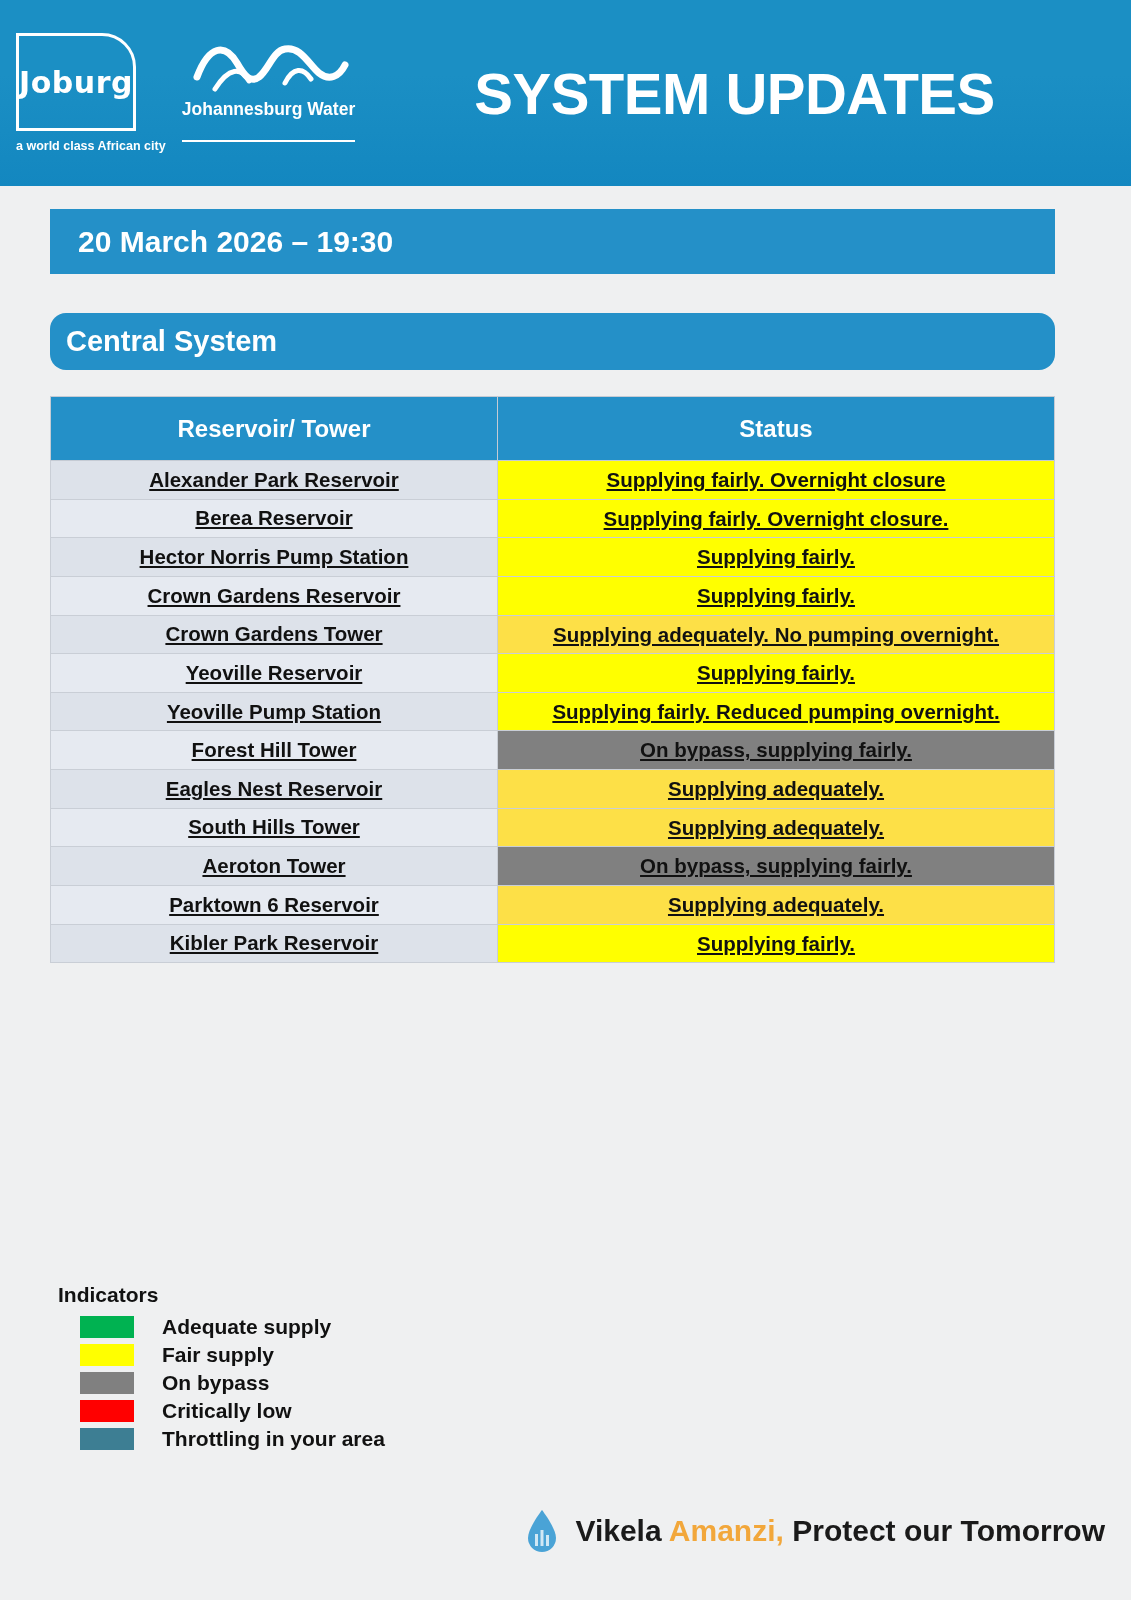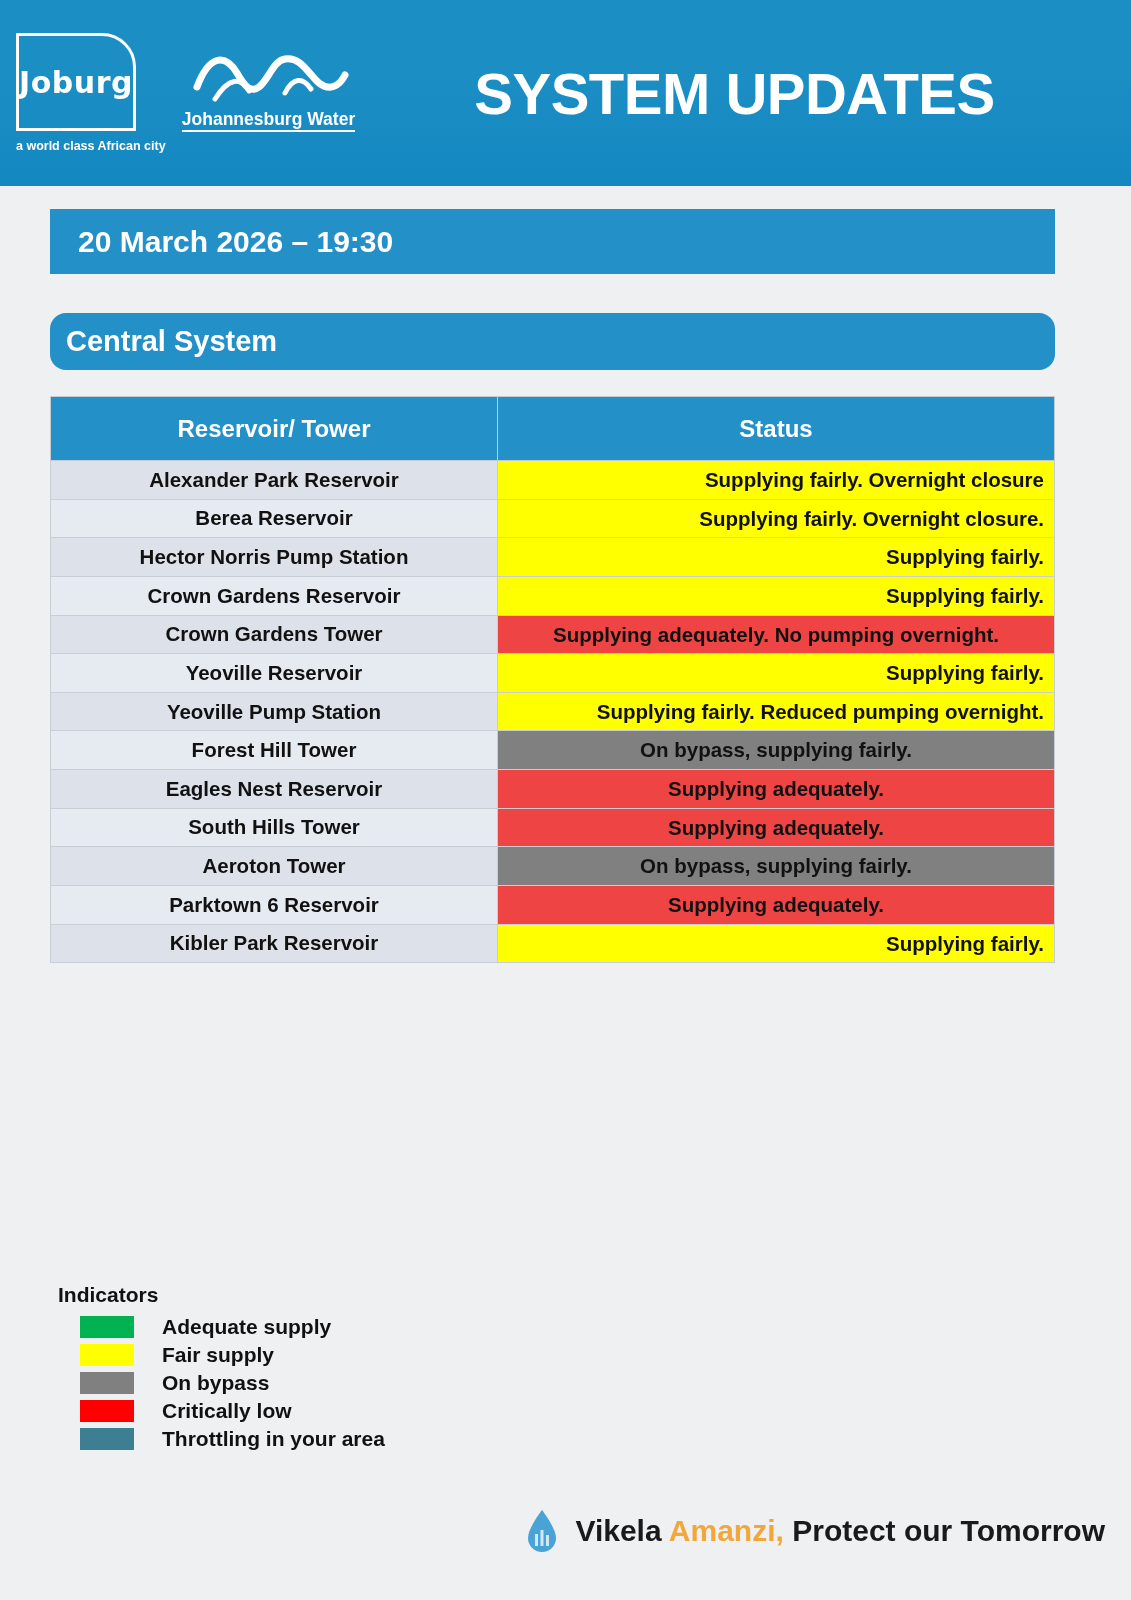--- a/index.html
+++ b/index.html
@@ -54,21 +54,21 @@
     display: flex;
     flex-direction: column;
     align-items: center;
   }
   .jw-wave { width: 160px; height: 62px; }
   .jw-name {
     color: #ffffff;
     font-size: 17.5px;
     font-weight: bold;
     border-bottom: 2px solid #ffffff;
-    padding-bottom: 0;
+    padding-bottom: 20px;
     white-space: nowrap;
   }
   .header-title {
     flex: 1;
     text-align: center;
     color: #ffffff;
     font-size: 58px;
     font-weight: bold;
     letter-spacing: -0.5px;
     padding-right: 23px;
@@ -119,26 +119,27 @@
     border: 1px solid #c5cbd4;
   }
   th.col-name { width: 447px; }
   td {
     border: 1px solid #c9ced6;
     text-align: center;
     font-size: 20.5px;
     font-weight: bold;
     color: #111111;
     padding: 6px 10px;
+    text-decoration: underline;
   }
   td.name { background: #dde2ea; }
   tr.alt td.name { background: #e6eaf1; }
   td.status { line-height: 1.25; }
-  .st-yellow { background: #ffff00; text-align: right; }
-  .st-green  { background: #ef4444; margin-left: 8px; }
+  .st-yellow { background: #ffff00; }
+  .st-green  { background: #fde047; margin-left: 8px; }
   .st-grey   { background: #808080; }
 
   
   .indicators {
     position: absolute;
     left: 58px; top: 1283px;
     width: 600px;
   }
   .ind-title {
     font-size: 21px;

